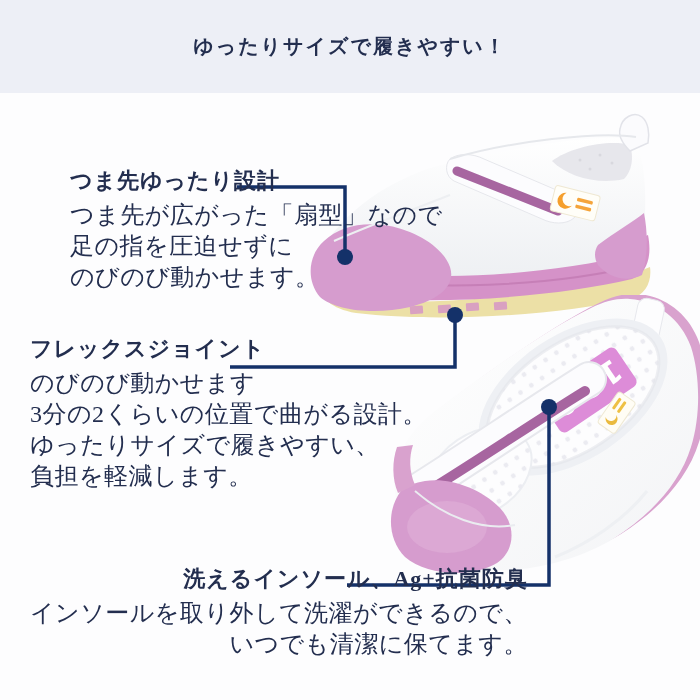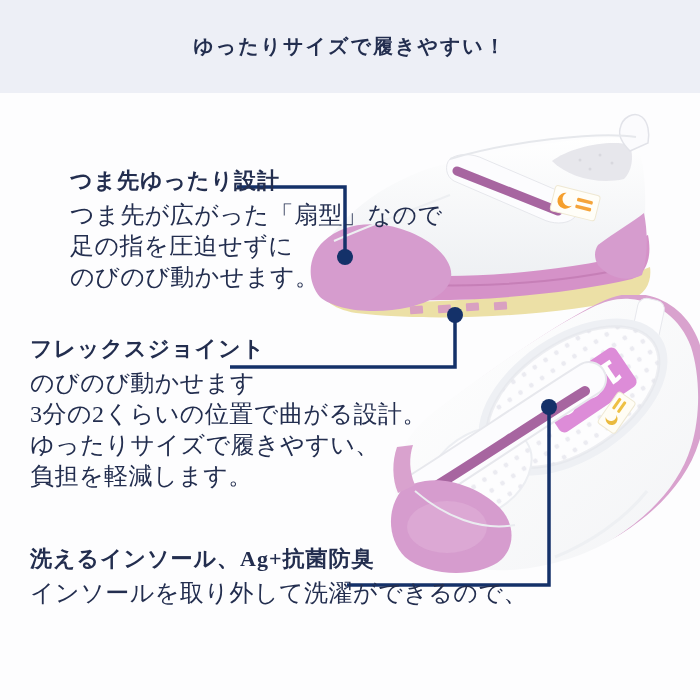--- a/index.html
+++ b/index.html
@@ -12,21 +12,21 @@
   body{width:700px;height:700px;font-family:"Liberation Serif","DejaVu Serif",serif;}
   .page{position:relative;width:700px;height:700px;overflow:hidden;background:var(--page-bg);}
   .header{position:absolute;left:0;top:0;width:700px;height:93px;background:var(--header-bg);
           display:flex;align-items:center;justify-content:center;}
   .title{margin:0;font-size:20px;font-weight:bold;color:var(--navy);letter-spacing:2px;}
   .feature{position:absolute;left:30px;color:var(--navy);z-index:6;}
   .feature h2{margin:0 0 6px 0;font-size:22px;font-weight:bold;letter-spacing:1px;line-height:26px;}
   .feature p{margin:0;font-size:24px;line-height:31px;letter-spacing:.5px;}
   .f1{top:168px;margin-left:40px;}
   .f2{top:336px;}
-  .f3{top:546px;}
+  .f3{top:566px;text-align:right;}
   .shoe{position:absolute;z-index:1;}
   .shoe1{left:300px;top:105px;}
   .shoe2{left:385px;top:295px;}
   .callouts{position:absolute;left:0;top:0;z-index:5;pointer-events:none;}
 </style>
 </head>
 <body>
 
 <div class="page">
 
@@ -150,20 +150,21 @@
     <h2>フレックスジョイント</h2>
     <p>のびのび動かせます</p>
     <p>3分の2くらいの位置で曲がる設計。</p>
     <p>ゆったりサイズで履きやすい、</p>
     <p>負担を軽減します。</p>
   </section>
 
   <section class="feature f3">
     <h2>洗えるインソール、Ag+抗菌防臭</h2>
     <p>インソールを取り外して洗濯ができるので、</p>
+    <p>いつでも清潔に保てます。</p>
   </section>
 
   <svg class="callouts" width="700" height="700" viewBox="0 0 700 700" aria-hidden="true">
     <polyline points="237,187 345,187 345,250" fill="none" stroke-width="3.5" stroke="#143169"></polyline>
     <circle cx="345" cy="257" r="8" fill="#143169"></circle>
     <polyline points="455,315 455,367 230,367" fill="none" stroke-width="3.5" stroke="#143169"></polyline>
     <circle cx="455" cy="315" r="8" fill="#143169"></circle>
     <polyline points="549,407 549,585 347,585" fill="none" stroke-width="3.5" stroke="#143169"></polyline>
     <circle cx="549" cy="407" r="8" fill="#143169"></circle>
   </svg>

